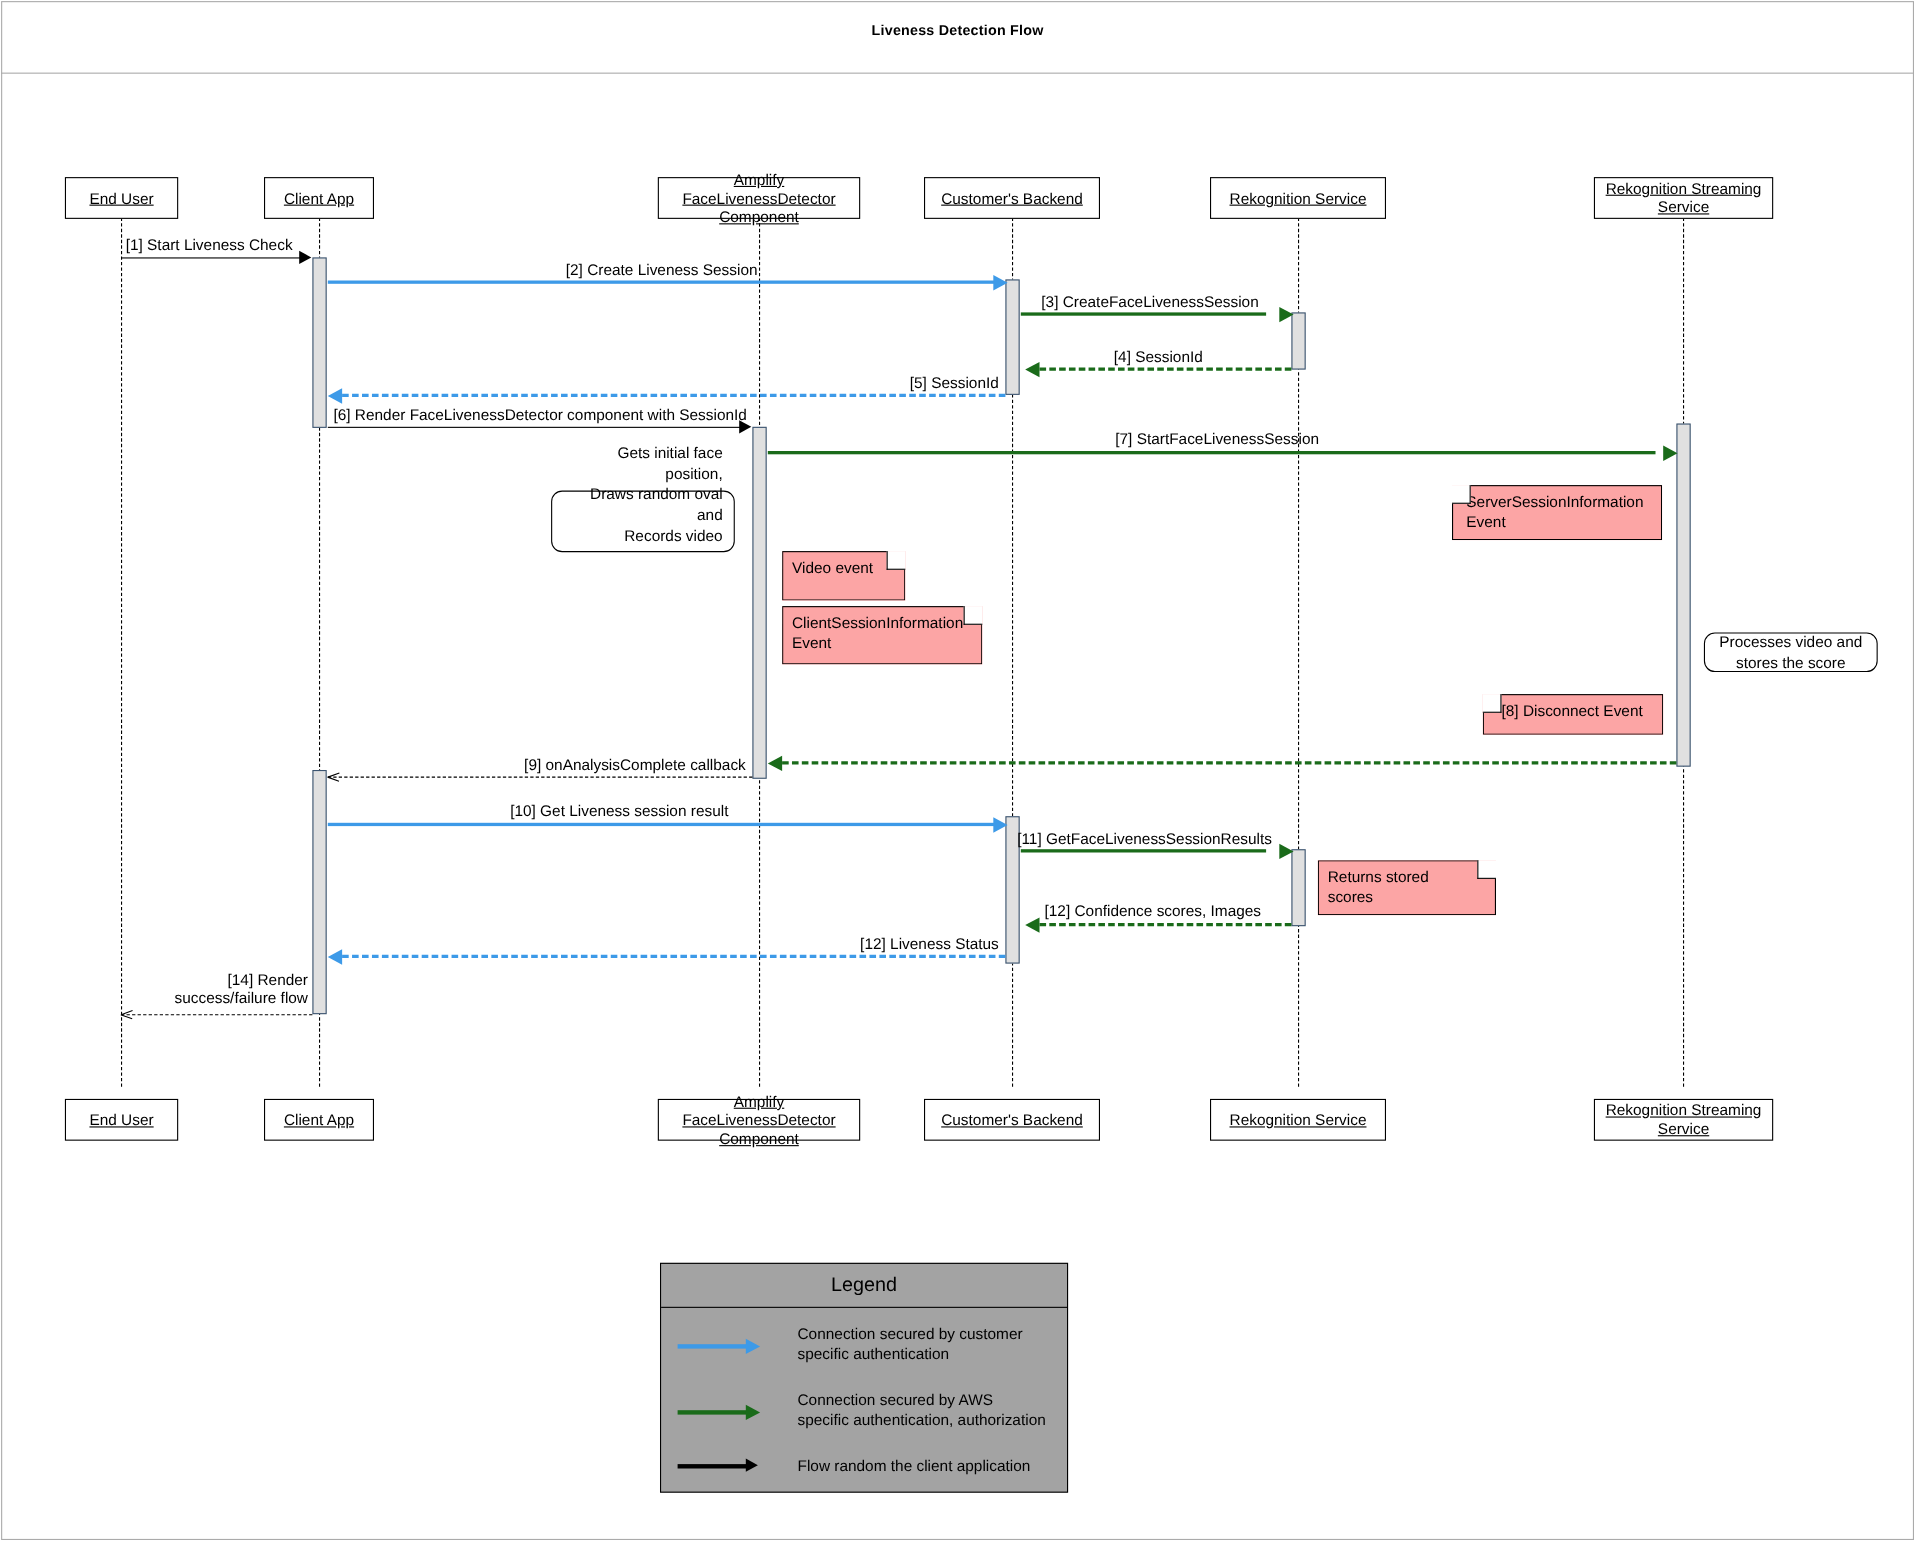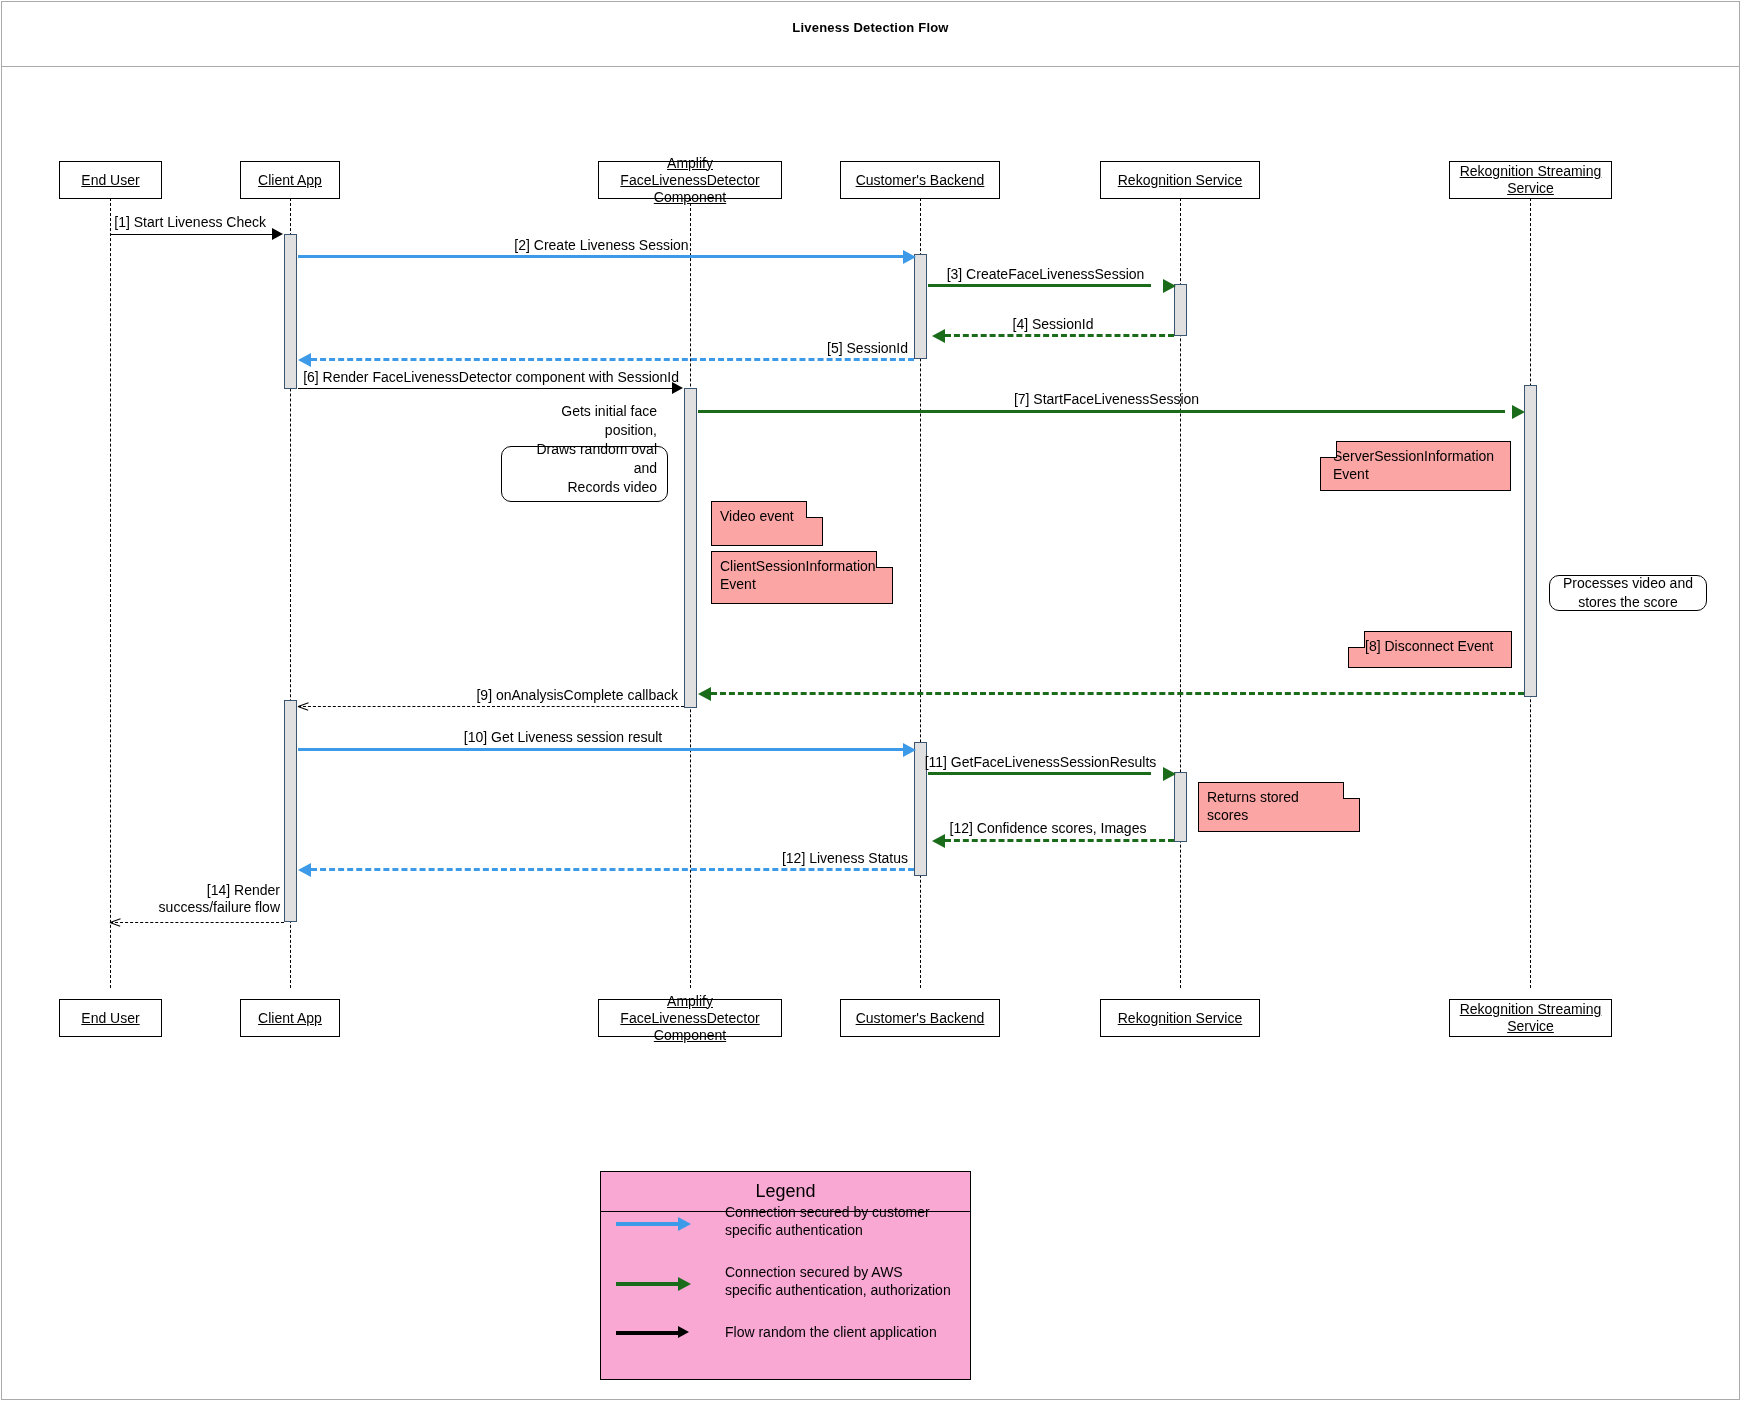--- a/index.html
+++ b/index.html
@@ -116,21 +116,21 @@
   
   .rnote{
     position:absolute; background:#fff; border:1px solid #000;
     border-radius:10px; font-size:14px; line-height:19px;
     display:flex; align-items:center; justify-content:center;
     text-align:center; padding:4px 10px;
   }
   .rnote.ralign{ text-align:right; justify-content:flex-end; }
 
   
-  .legend-box{ position:absolute; border:1px solid #000; background:#f9a8d4;margin-top:23px; }
+  .legend-box{ position:absolute; border:1px solid #000; background:#a3a3a3; }
   .legend-title{
     position:absolute; left:0; top:0; width:100%; height:40px;
     border-bottom:1px solid #000;
     display:flex; align-items:center; justify-content:center;
     font-size:18px;
   }
   .legend-row{ position:absolute; font-size:14px; line-height:18px; }
   .legend-arrow{ position:absolute; height:0; }
 </style>
 </head>

